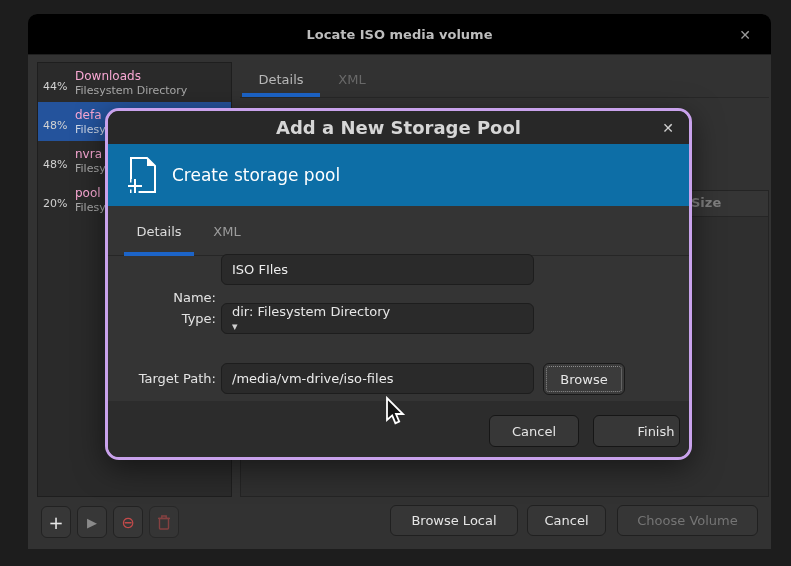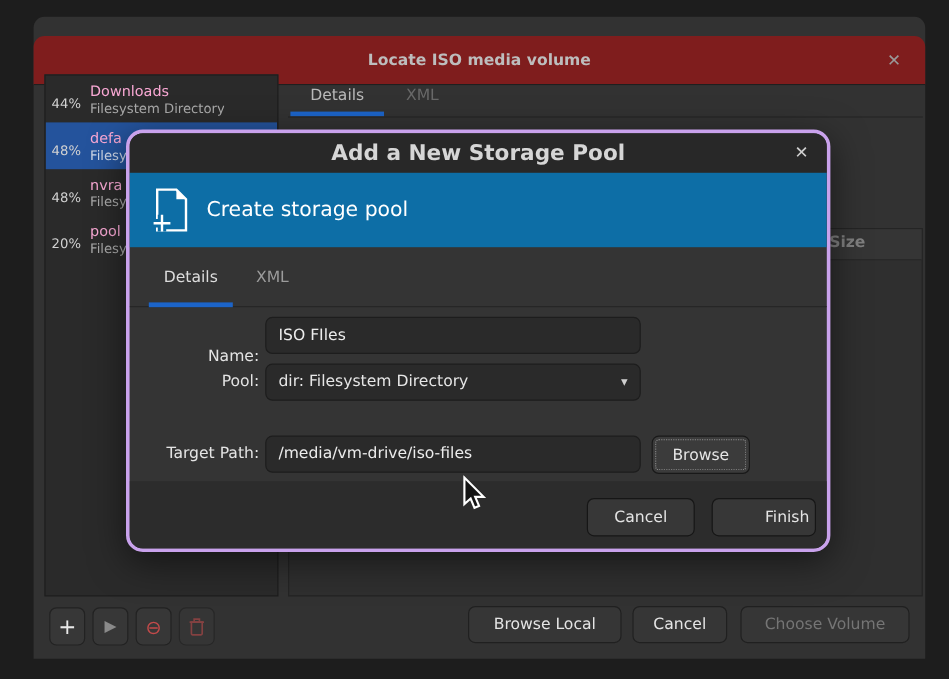--- a/index.html
+++ b/index.html
@@ -2,22 +2,22 @@
 <html><head>
 <meta charset="utf-8">
 <style>
   * { margin:0; padding:0; box-sizing:border-box; }
   html,body { width:791px; height:566px; overflow:hidden; }
   body { background:#1d1d1d; font-family:"DejaVu Sans","Liberation Sans",sans-serif; color:#e0e0e0; position:relative; }
 
   
   .window { position:absolute; left:28px; top:14px; width:743px; height:535px;
             background:#323232; border-radius:9px 9px 0 0; }
-  .titlebar { position:relative; height:41px; background:#7f1d1d; border-radius:9px 9px 0 0;
-              border-bottom:1px solid #1f1f1f; display:flex; align-items:center; justify-content:center;margin-top:16px; }
+  .titlebar { position:relative; height:41px; background:#000000; border-radius:9px 9px 0 0;
+              border-bottom:1px solid #1f1f1f; display:flex; align-items:center; justify-content:center; }
   .titlebar .title { font-size:13px; font-weight:bold; color:#bdbdbd; }
   .win-close { position:absolute; right:16px; top:11px; width:20px; height:20px; color:#9a9a9a;
                font-size:14px; display:flex; align-items:center; justify-content:center; cursor:default; }
 
   
   .pool-list { position:absolute; left:9px; top:48px; width:195px; height:435px;
                background:#2a2a2a; border:1px solid #1e1e1e; overflow:hidden; }
   .pool-row { display:flex; align-items:center; height:39px; padding-left:5px; }
   .pool-row.selected { background:#24539c; }
   .pool-pct { width:32px; font-size:11px; color:#d2d2d2; flex:none; padding-top:8px; }
@@ -76,24 +76,24 @@
 
   .fld-label { position:absolute; font-size:13px; color:#e4e4e4; height:31px; display:flex;
                align-items:center; justify-content:flex-end; }
   .lbl-name { left:20px; top:171px; width:88px; }
   .lbl-type { left:20px; top:192px; width:88px; }
   .lbl-target { left:12px; top:252px; width:96px; }
 
   .txt-input { position:absolute; left:113px; width:313px; height:31px; background:#2a2a2a;
                border:1px solid #1d1d1d; border-radius:6px; color:#ececec; font-size:13px;
                padding:0 10px; font-family:inherit; }
-  .inp-name { top:153px; }
+  .inp-name { top:143px; }
   .inp-target { top:252px; }
   .dropdown { position:absolute; left:113px; top:192px; width:313px; height:31px; background:#2a2a2a;
-              border:1px solid #1d1d1d; border-radius:6px; display:flex; align-items:center; padding:0 10px; }
+              border:1px solid #1d1d1d; border-radius:6px; display:flex; align-items:flex-start; padding:0 10px;flex-direction:column; }
   .dropdown .val { font-size:13px; color:#e6e6e6; flex:1; }
   .dropdown .arrow { color:#cfcfcf; font-size:11px; }
 
   .browse-btn { position:absolute; left:435px; top:252px; width:82px; height:32px; background:#3b3b3b;
                 border:1px solid #191919; border-radius:6px; color:#e6e6e6; font-size:13px;
                 display:flex; align-items:center; justify-content:center;
                 outline:1px dotted #8c8c8c; outline-offset:-4px; }
 
   .dlg-footer { position:absolute; left:0; top:290px; width:100%; height:56px; background:#2c2c2c; }
   .dlg-btn { position:absolute; top:14px; height:32px; background:#373737; border:1px solid #161616;
@@ -209,21 +209,21 @@
   </div>
 
   <div class="dlg-tabs">
     <div class="dtab details">Details</div>
     <div class="dtab xml">XML</div>
   </div>
 
   <div class="fld-label lbl-name">Name:</div>
   <input class="txt-input inp-name" type="text" value="ISO FIles" style="">
 
-  <div class="fld-label lbl-type">Pool:</div>
+  <div class="fld-label lbl-type">Type:</div>
   <div class="dropdown">
     <span class="val">dir: Filesystem Directory</span>
     <span class="arrow">▾</span>
   </div>
 
   <div class="fld-label lbl-target">Target Path:</div>
   <input class="txt-input inp-target" type="text" value="/media/vm-drive/iso-files" style="">
   <div class="browse-btn">
     <span>Browse</span>
   </div>

